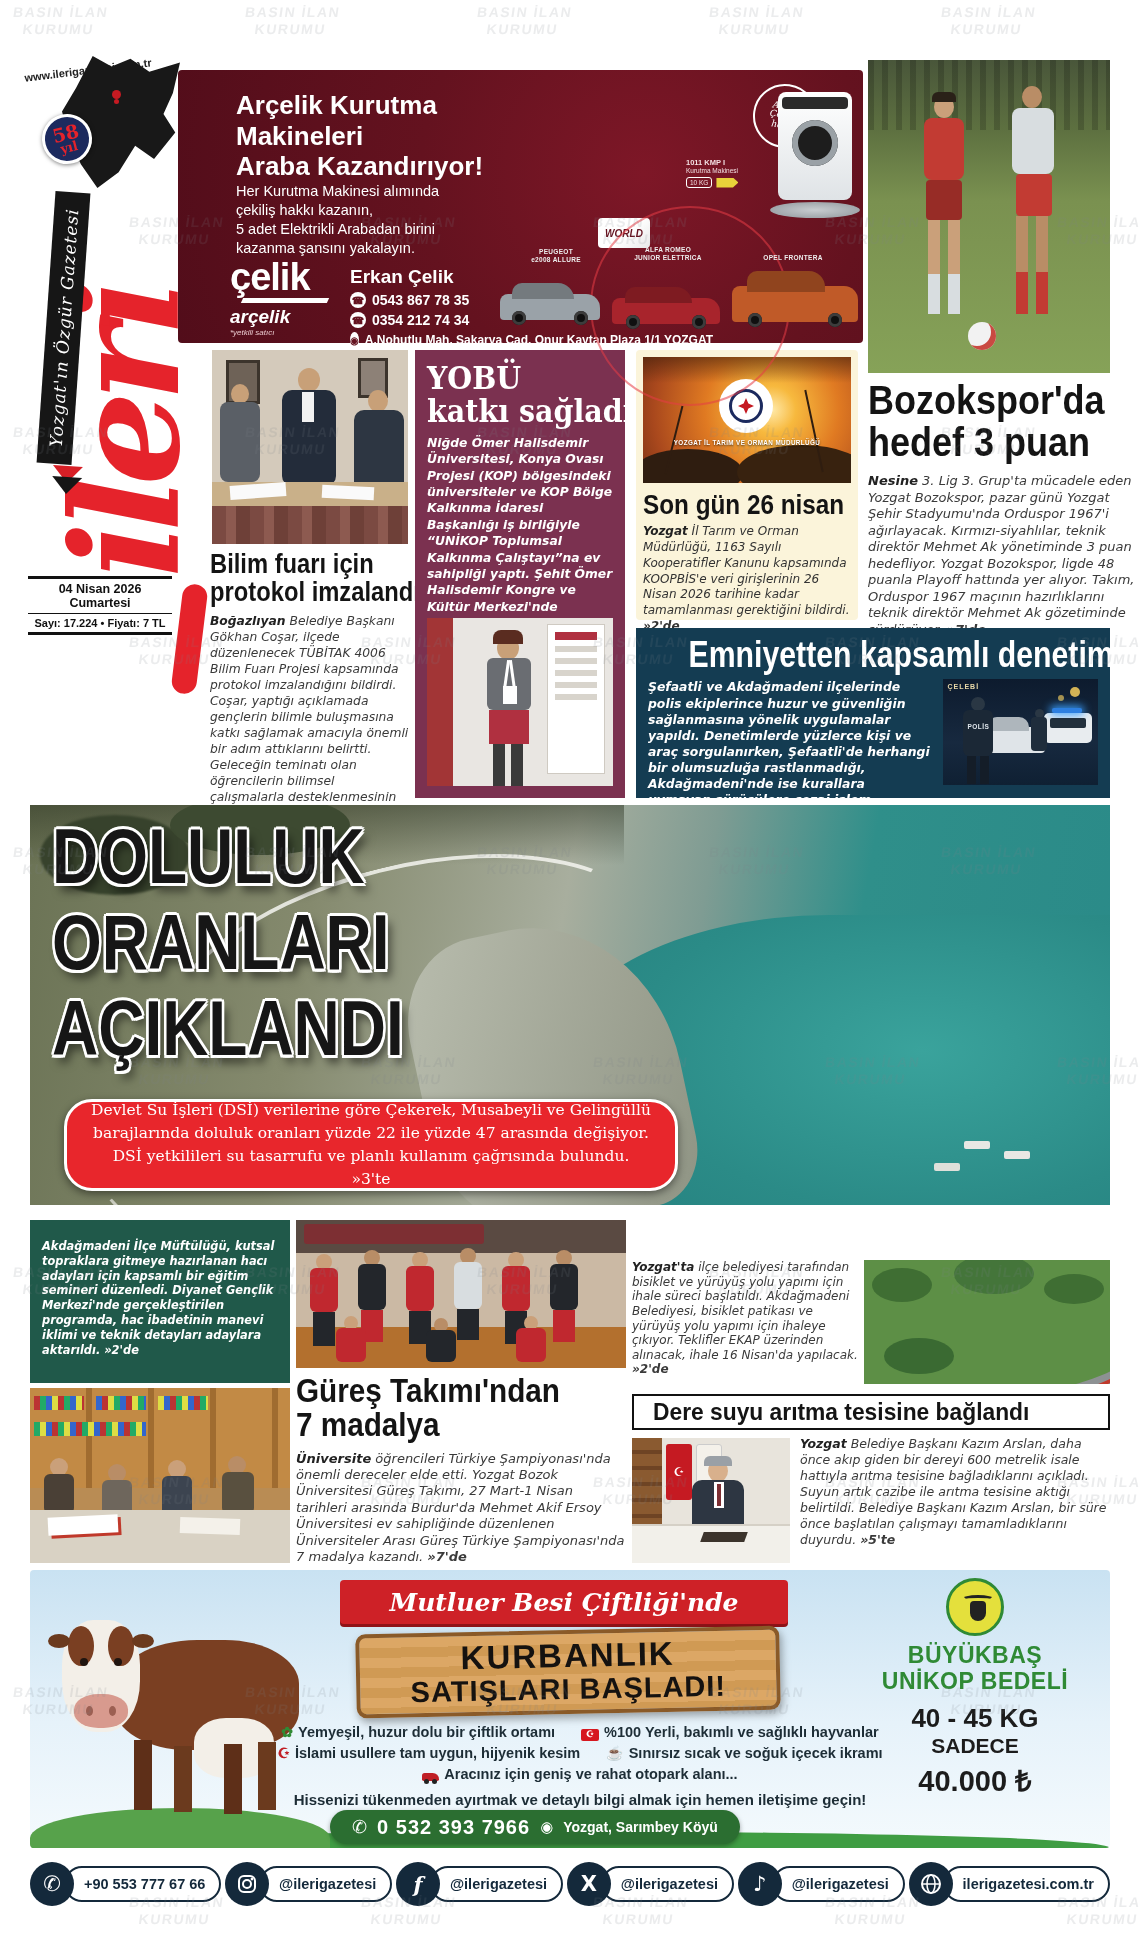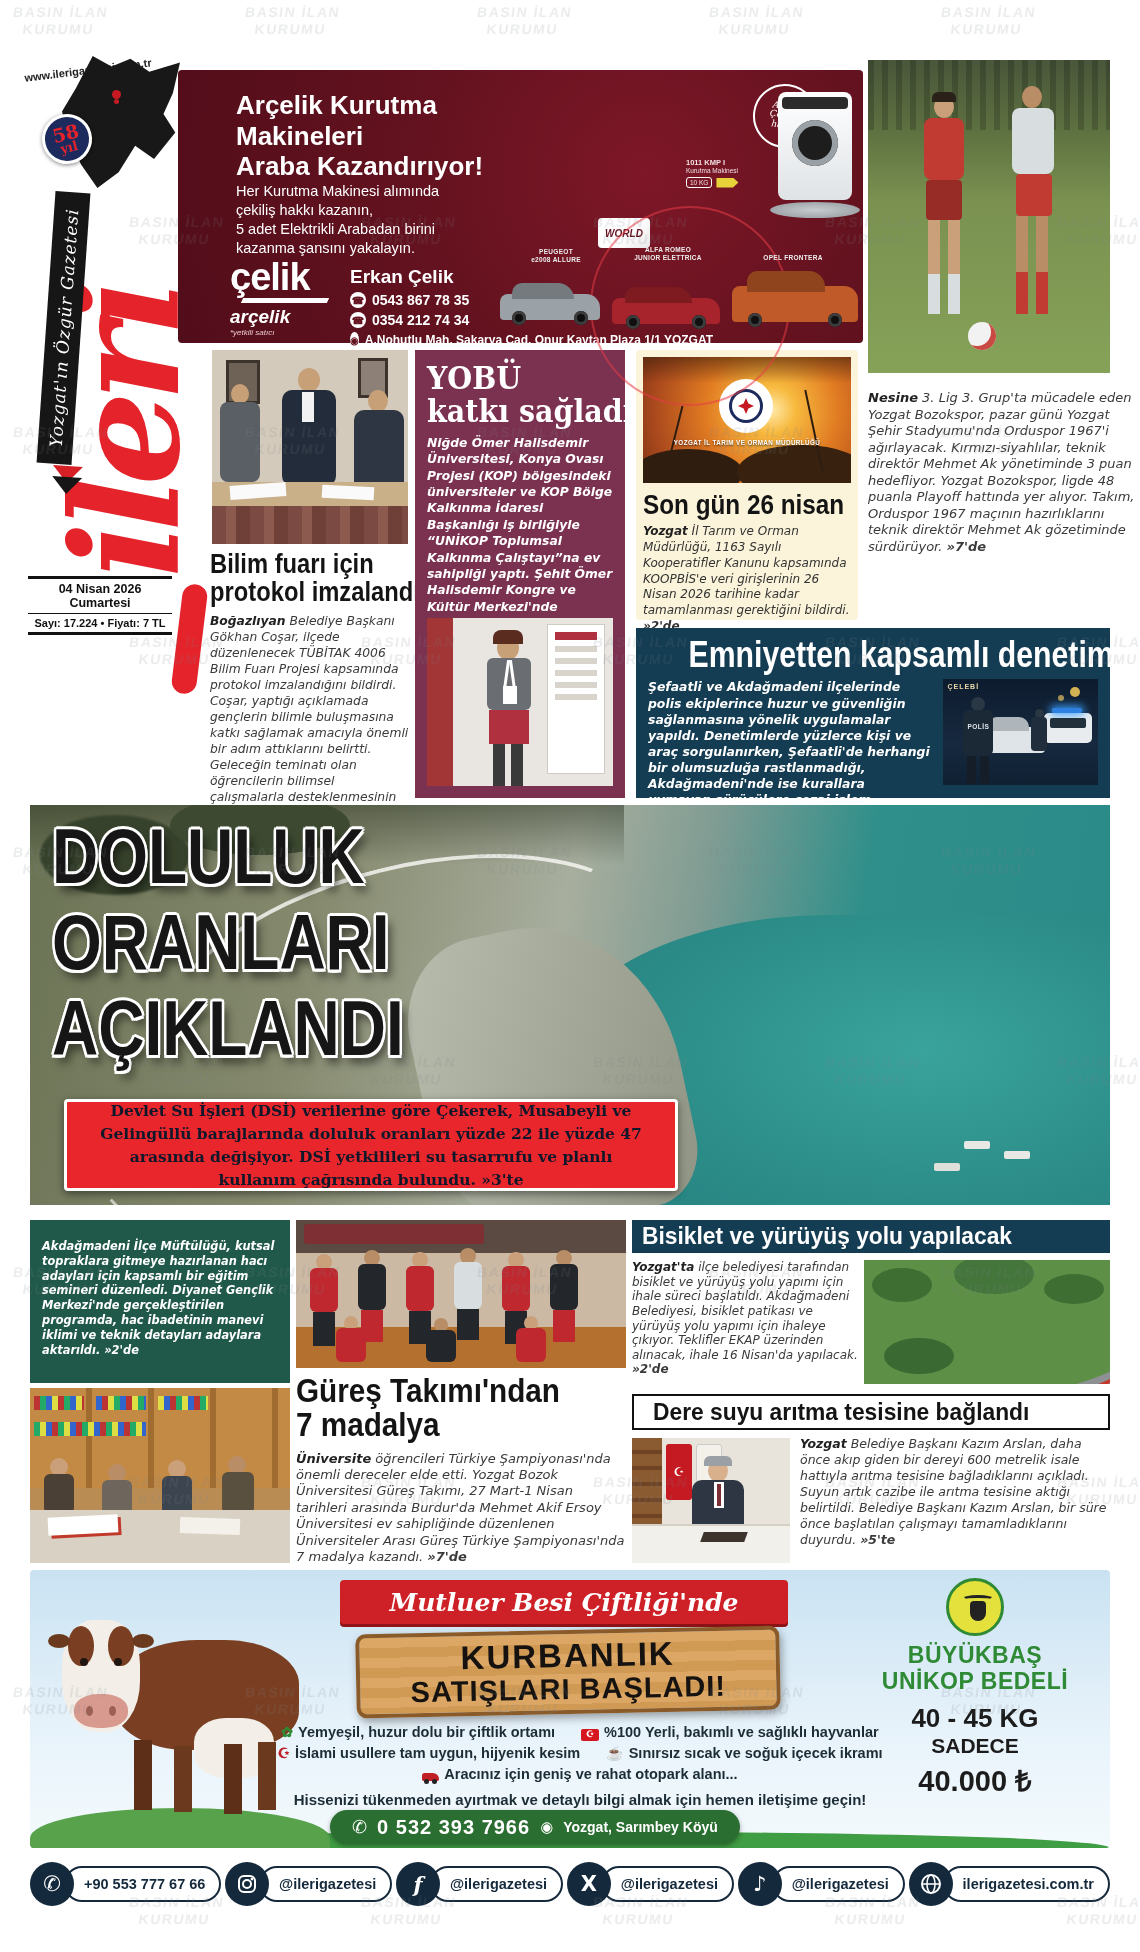--- a/index.html
+++ b/index.html
@@ -61,23 +61,23 @@
   .plumbox{position:absolute;background:var(--plum);color:#fff;padding:12px}
   .creambox{position:absolute;background:var(--cream);border-radius:4px;padding:7px}
   .navybox{position:absolute;background:var(--navy);color:#fff}
   .greenbox{position:absolute;background:var(--green);color:#fff;padding:12px}
   .serifh{font-family:"DejaVu Serif",serif;font-weight:bold;color:#fff;line-height:1.05}
   
   .mainline{position:absolute;font-family:"Liberation Sans",sans-serif;font-weight:bold;font-size:78px;color:#161616;
             letter-spacing:0;line-height:1;transform-origin:left top;
             text-shadow:3px 0 0 #fff,-3px 0 0 #fff,0 3px 0 #fff,0 -3px 0 #fff,2.5px 2.5px 0 #fff,-2.5px -2.5px 0 #fff,
                         2.5px -2.5px 0 #fff,-2.5px 2.5px 0 #fff,6px 8px 10px rgba(0,0,0,.55)}
-  .redbox{position:absolute;background:var(--redbox);border:3px solid #fff;border-radius:4px;
+  .redbox{position:absolute;background:var(--redbox);border:3px solid #fff;border-radius:28px;
           box-shadow:0 3px 8px rgba(0,0,0,.45);display:flex;align-items:center;justify-content:center;text-align:center;
-          font-family:"DejaVu Serif",serif;font-weight:bold;color:#0f172a;font-size:15.5px;line-height:1.5;padding:8px 24px}
+          font-family:"DejaVu Serif",serif;font-weight:normal;color:#ffffff;font-size:15.5px;line-height:1.5;padding:8px 24px}
   .barh{position:absolute;background:var(--navy);color:#fff;display:flex;align-items:center;padding:0 10px}
   .titlebox{position:absolute;border:2px solid #111;display:flex;align-items:center;padding:0 19px;background:#fff}
   
   .ad-bottom{position:absolute;background:linear-gradient(180deg,#c9e2f2 0%,#e6f2fa 55%,#f4fafd 100%);
              border-radius:4px;overflow:hidden}
   .ribbon-h{position:absolute;background:#ce2127;color:#fff;display:flex;align-items:center;justify-content:center;
             font-family:"DejaVu Serif",serif;font-style:italic;font-weight:bold;font-size:25px;border-radius:4px;
             box-shadow:0 3px 0 #8f1318}
   .ribbon-h:before,.ribbon-h:after{content:"";position:absolute;top:6px;width:46px;height:80%;background:#a8181e;z-index:-1}
   .ribbon-h:before{left:-34px;clip-path:polygon(0 0,100% 0,100% 100%,0 100%,40% 50%)}
@@ -240,20 +240,24 @@
       <div class="abs" style="left:14px;top:88px;width:36px;height:42px;background:#c23b33;border-radius:4px"></div>
       <div class="abs" style="left:14px;top:130px;width:12px;height:58px;background:#b98d66"></div>
       <div class="abs" style="left:34px;top:130px;width:12px;height:58px;background:#b98d66"></div>
       <div class="abs" style="left:14px;top:186px;width:12px;height:42px;background:#c23b33"></div>
       <div class="abs" style="left:34px;top:186px;width:12px;height:42px;background:#c23b33"></div>
     </div>
     <div class="dot" style="left:100px;top:262px;width:28px;height:28px;background:#f2f2f2;box-shadow:inset -5px -4px 0 #c94a42"></div>
   </div>
 
   <div class="abs" style="left:868px;top:380px;width:270px">
+    <div class="hx" style="font-size:40px">
+      <span class="hline" style="transform:scaleX(.9)">Bozokspor'da</span><br>
+      <span class="hline" style="transform:scaleX(.9)">hedef 3 puan</span>
+    </div>
     <p class="bodytxt" style="margin-top:10px;font-size:13px;line-height:1.27;width:268px">
       <b>Nesine</b><span> 3. Lig 3. Grup'ta mücadele eden Yozgat Bozokspor, pazar günü Yozgat Şehir Stadyumu'nda Orduspor 1967'i ağırlayacak. Kırmızı-siyahlılar, teknik direktör Mehmet Ak yönetiminde 3 puan hedefliyor. Yozgat Bozokspor, ligde 48 puanla Playoff hattında yer alıyor. Takım, Orduspor 1967 maçının hazırlıklarını teknik direktör Mehmet Ak gözetiminde sürdürüyor. </span><span class="ref">»7'de</span>
     </p>
   </div>
 
   <div class="ph" style="left:212px;top:350px;width:196px;height:194px;background:#d4cabb">
     <div class="abs" style="left:14px;top:10px;width:34px;height:44px;background:#6e6257;border:3px solid #3c342c"></div>
     <div class="abs" style="left:146px;top:8px;width:30px;height:40px;background:#8d8177;border:3px solid #3c342c"></div>
     <div class="fig" style="left:4px;top:34px;width:50px;height:120px">
       <div class="dot" style="left:15px;top:0;width:18px;height:20px;background:#c8a078"></div>
@@ -464,23 +468,20 @@
   <div class="abs" style="left:296px;top:1374px;width:332px">
     <div class="hx" style="font-size:33px">
       <span class="hline" style="transform:scaleX(.9)">Güreş Takımı'ndan</span><br>
       <span class="hline" style="transform:scaleX(.9)">7 madalya</span>
     </div>
     <p class="bodytxt" style="margin-top:8px;font-size:13px;line-height:1.26;width:330px">
       <b>Üniversite</b><span> öğrencileri Türkiye Şampiyonası'nda önemli dereceler elde etti. Yozgat Bozok Üniversitesi Güreş Takımı, 27 Mart-1 Nisan tarihleri arasında Burdur'da Mehmet Akif Ersoy Üniversitesi ev sahipliğinde düzenlenen Üniversiteler Arası Güreş Türkiye Şampiyonası'nda 7 madalya kazandı. </span><span class="ref">»7'de</span>
     </p>
   </div>
 
-  <div class="barh" style="left:632px;top:1220px;width:478px;height:33px">
-    <span class="hx hline" style="color:#fff;font-size:24px;transform:scaleX(.95)">Bisiklet ve yürüyüş yolu yapılacak</span>
-  </div>
   <p class="bodytxt abs" style="left:632px;top:1260px;width:226px;font-size:12px;line-height:1.22">
     <b>Yozgat'ta</b><span> ilçe belediyesi tarafından bisiklet ve yürüyüş yolu yapımı için ihale süreci başlatıldı. Akdağmadeni Belediyesi, bisiklet patikası ve yürüyüş yolu yapımı için ihaleye çıkıyor. Teklifler EKAP üzerinden alınacak, ihale 16 Nisan'da yapılacak. </span><span class="ref">»2'de</span>
   </p>
   <div class="ph" style="left:864px;top:1260px;width:246px;height:124px;background:#5d8f46">
     <div class="abs" style="left:8px;top:8px;width:60px;height:34px;background:#3f6e33;border-radius:50%"></div>
     <div class="abs" style="left:90px;top:-6px;width:80px;height:40px;background:#44753a;border-radius:50%"></div>
     <div class="abs" style="left:180px;top:14px;width:60px;height:30px;background:#3f6e33;border-radius:50%"></div>
     <div class="abs" style="left:20px;top:78px;width:70px;height:36px;background:#3a6a32;border-radius:50%"></div>
     <div class="abs" style="left:-30px;top:30px;width:330px;height:130px;border:22px solid #8d9193;border-color:transparent transparent #8d9193 transparent;border-radius:50%;transform:rotate(-6deg)"></div>
     <div class="abs" style="left:-26px;top:36px;width:322px;height:124px;border:2px dashed #f2f2f2;border-color:transparent transparent #f2f2f2 transparent;border-radius:50%;transform:rotate(-6deg)"></div>

